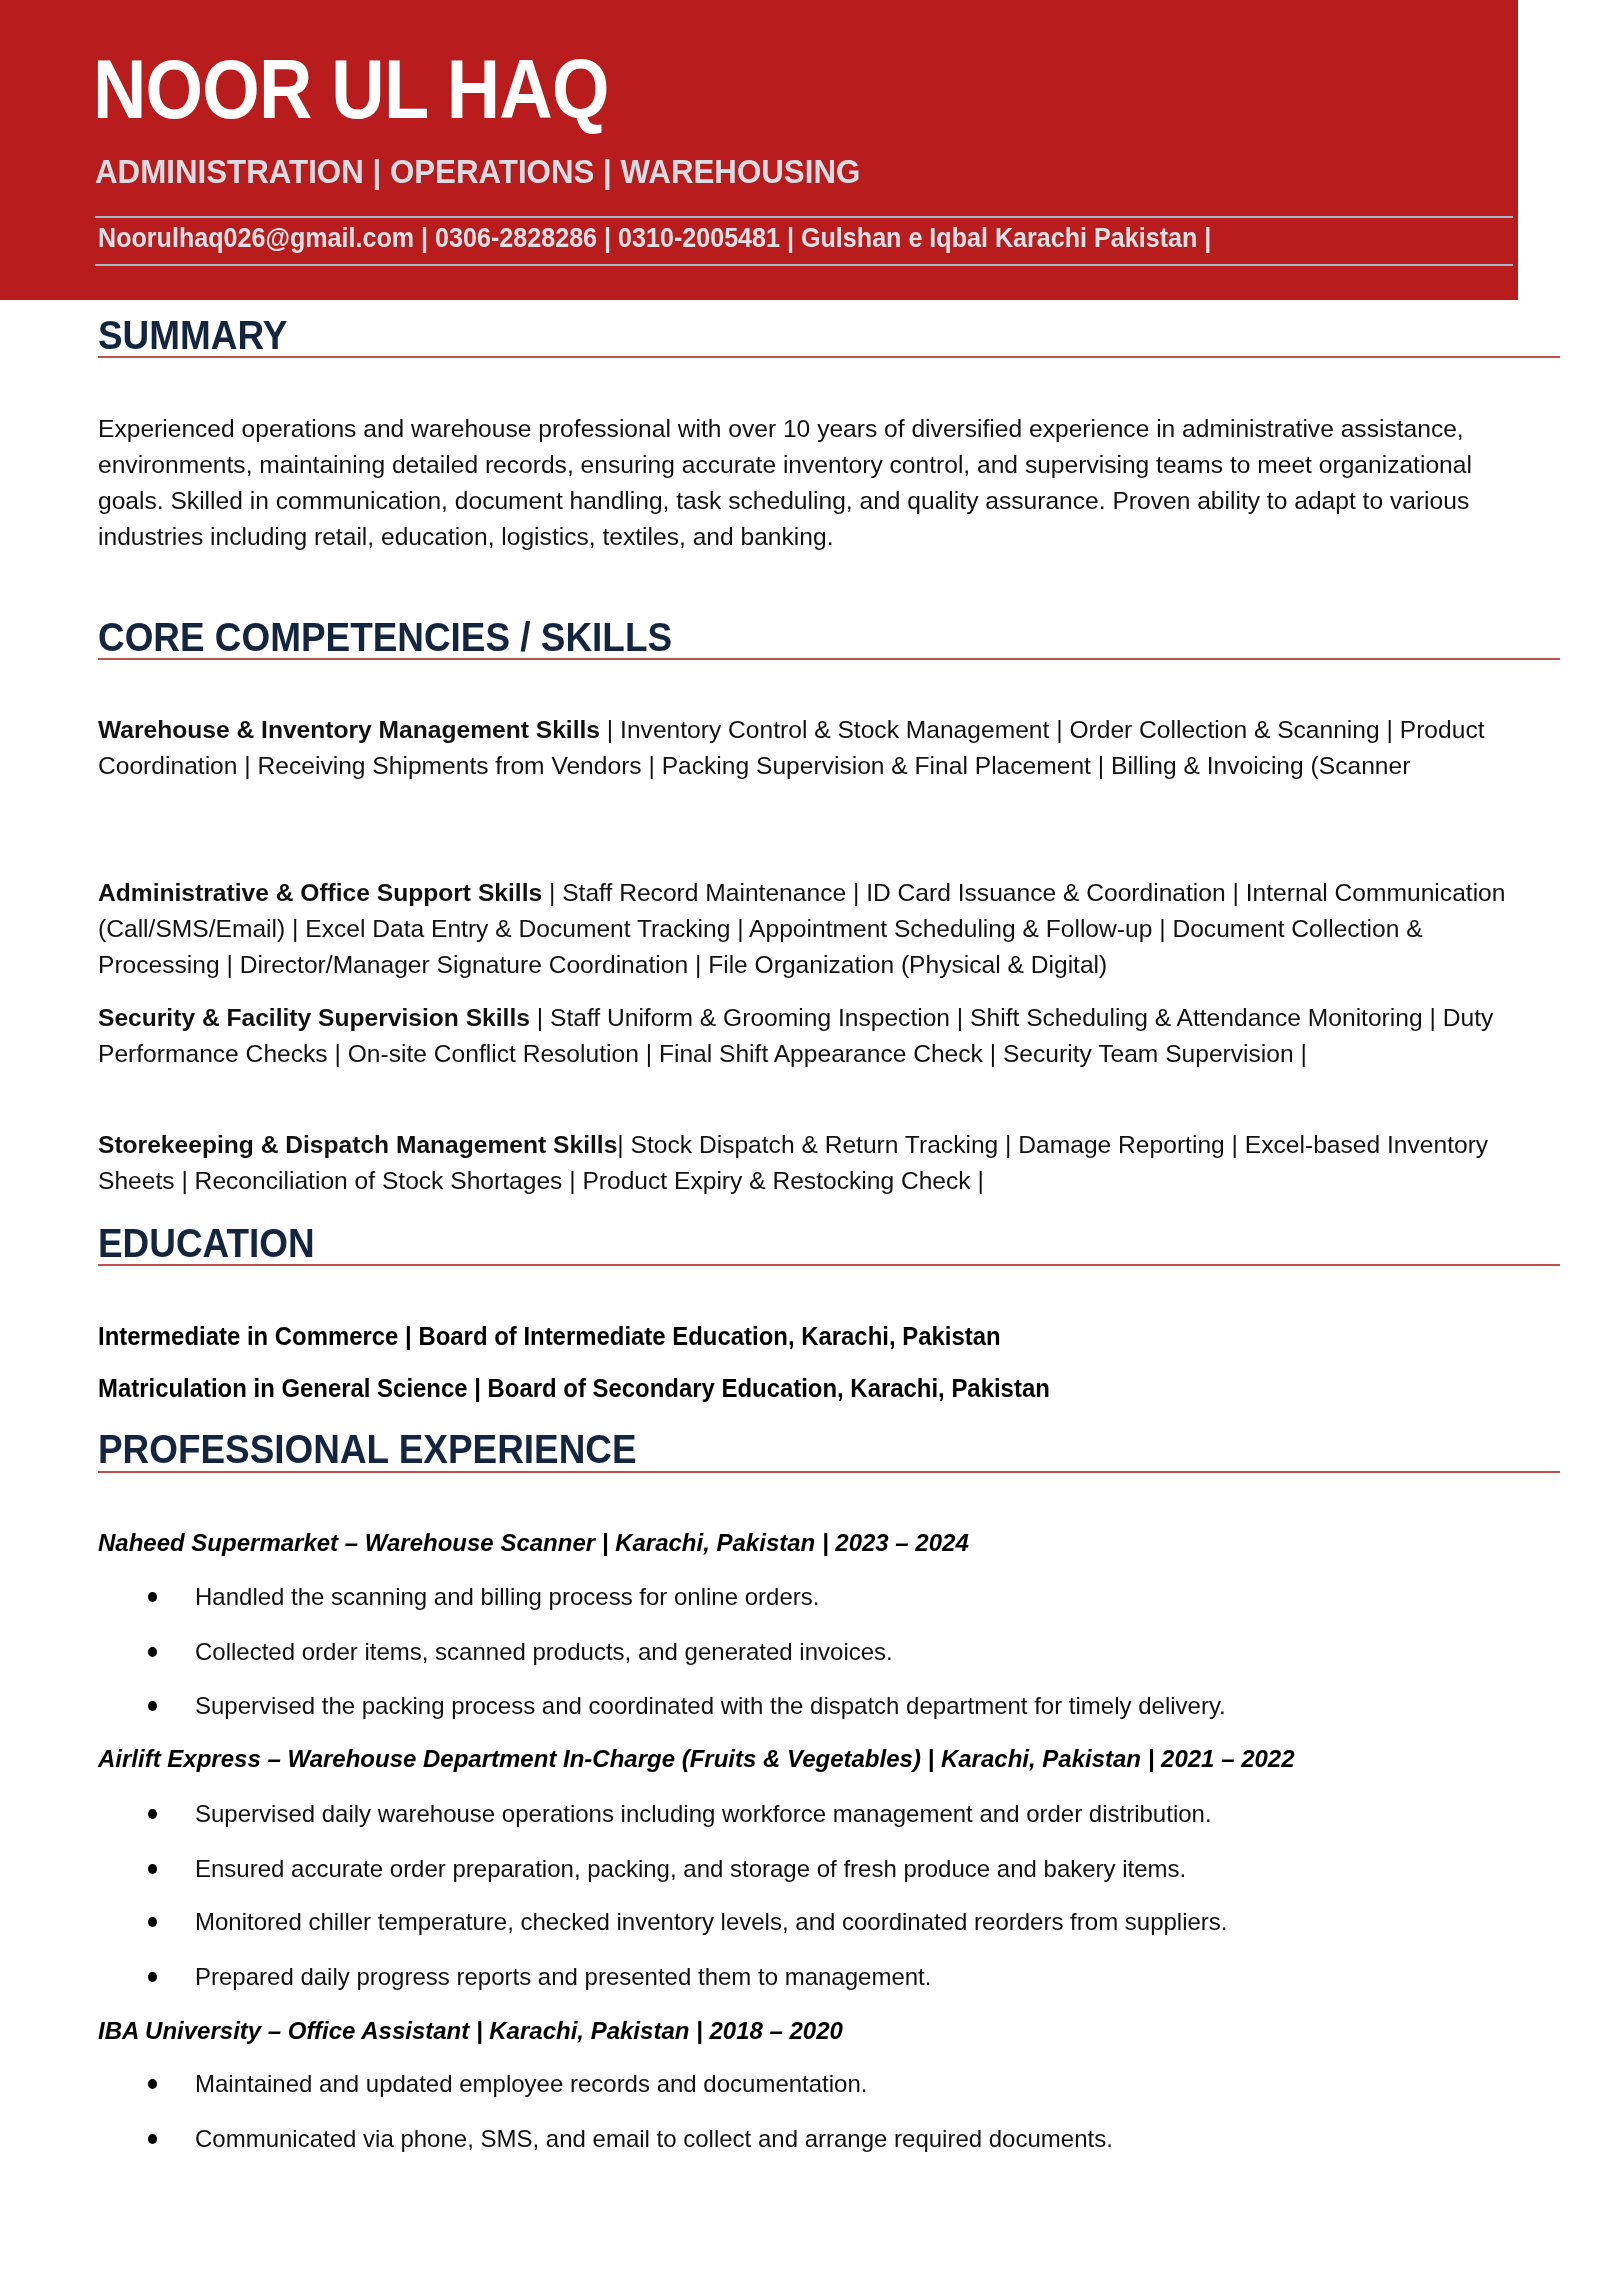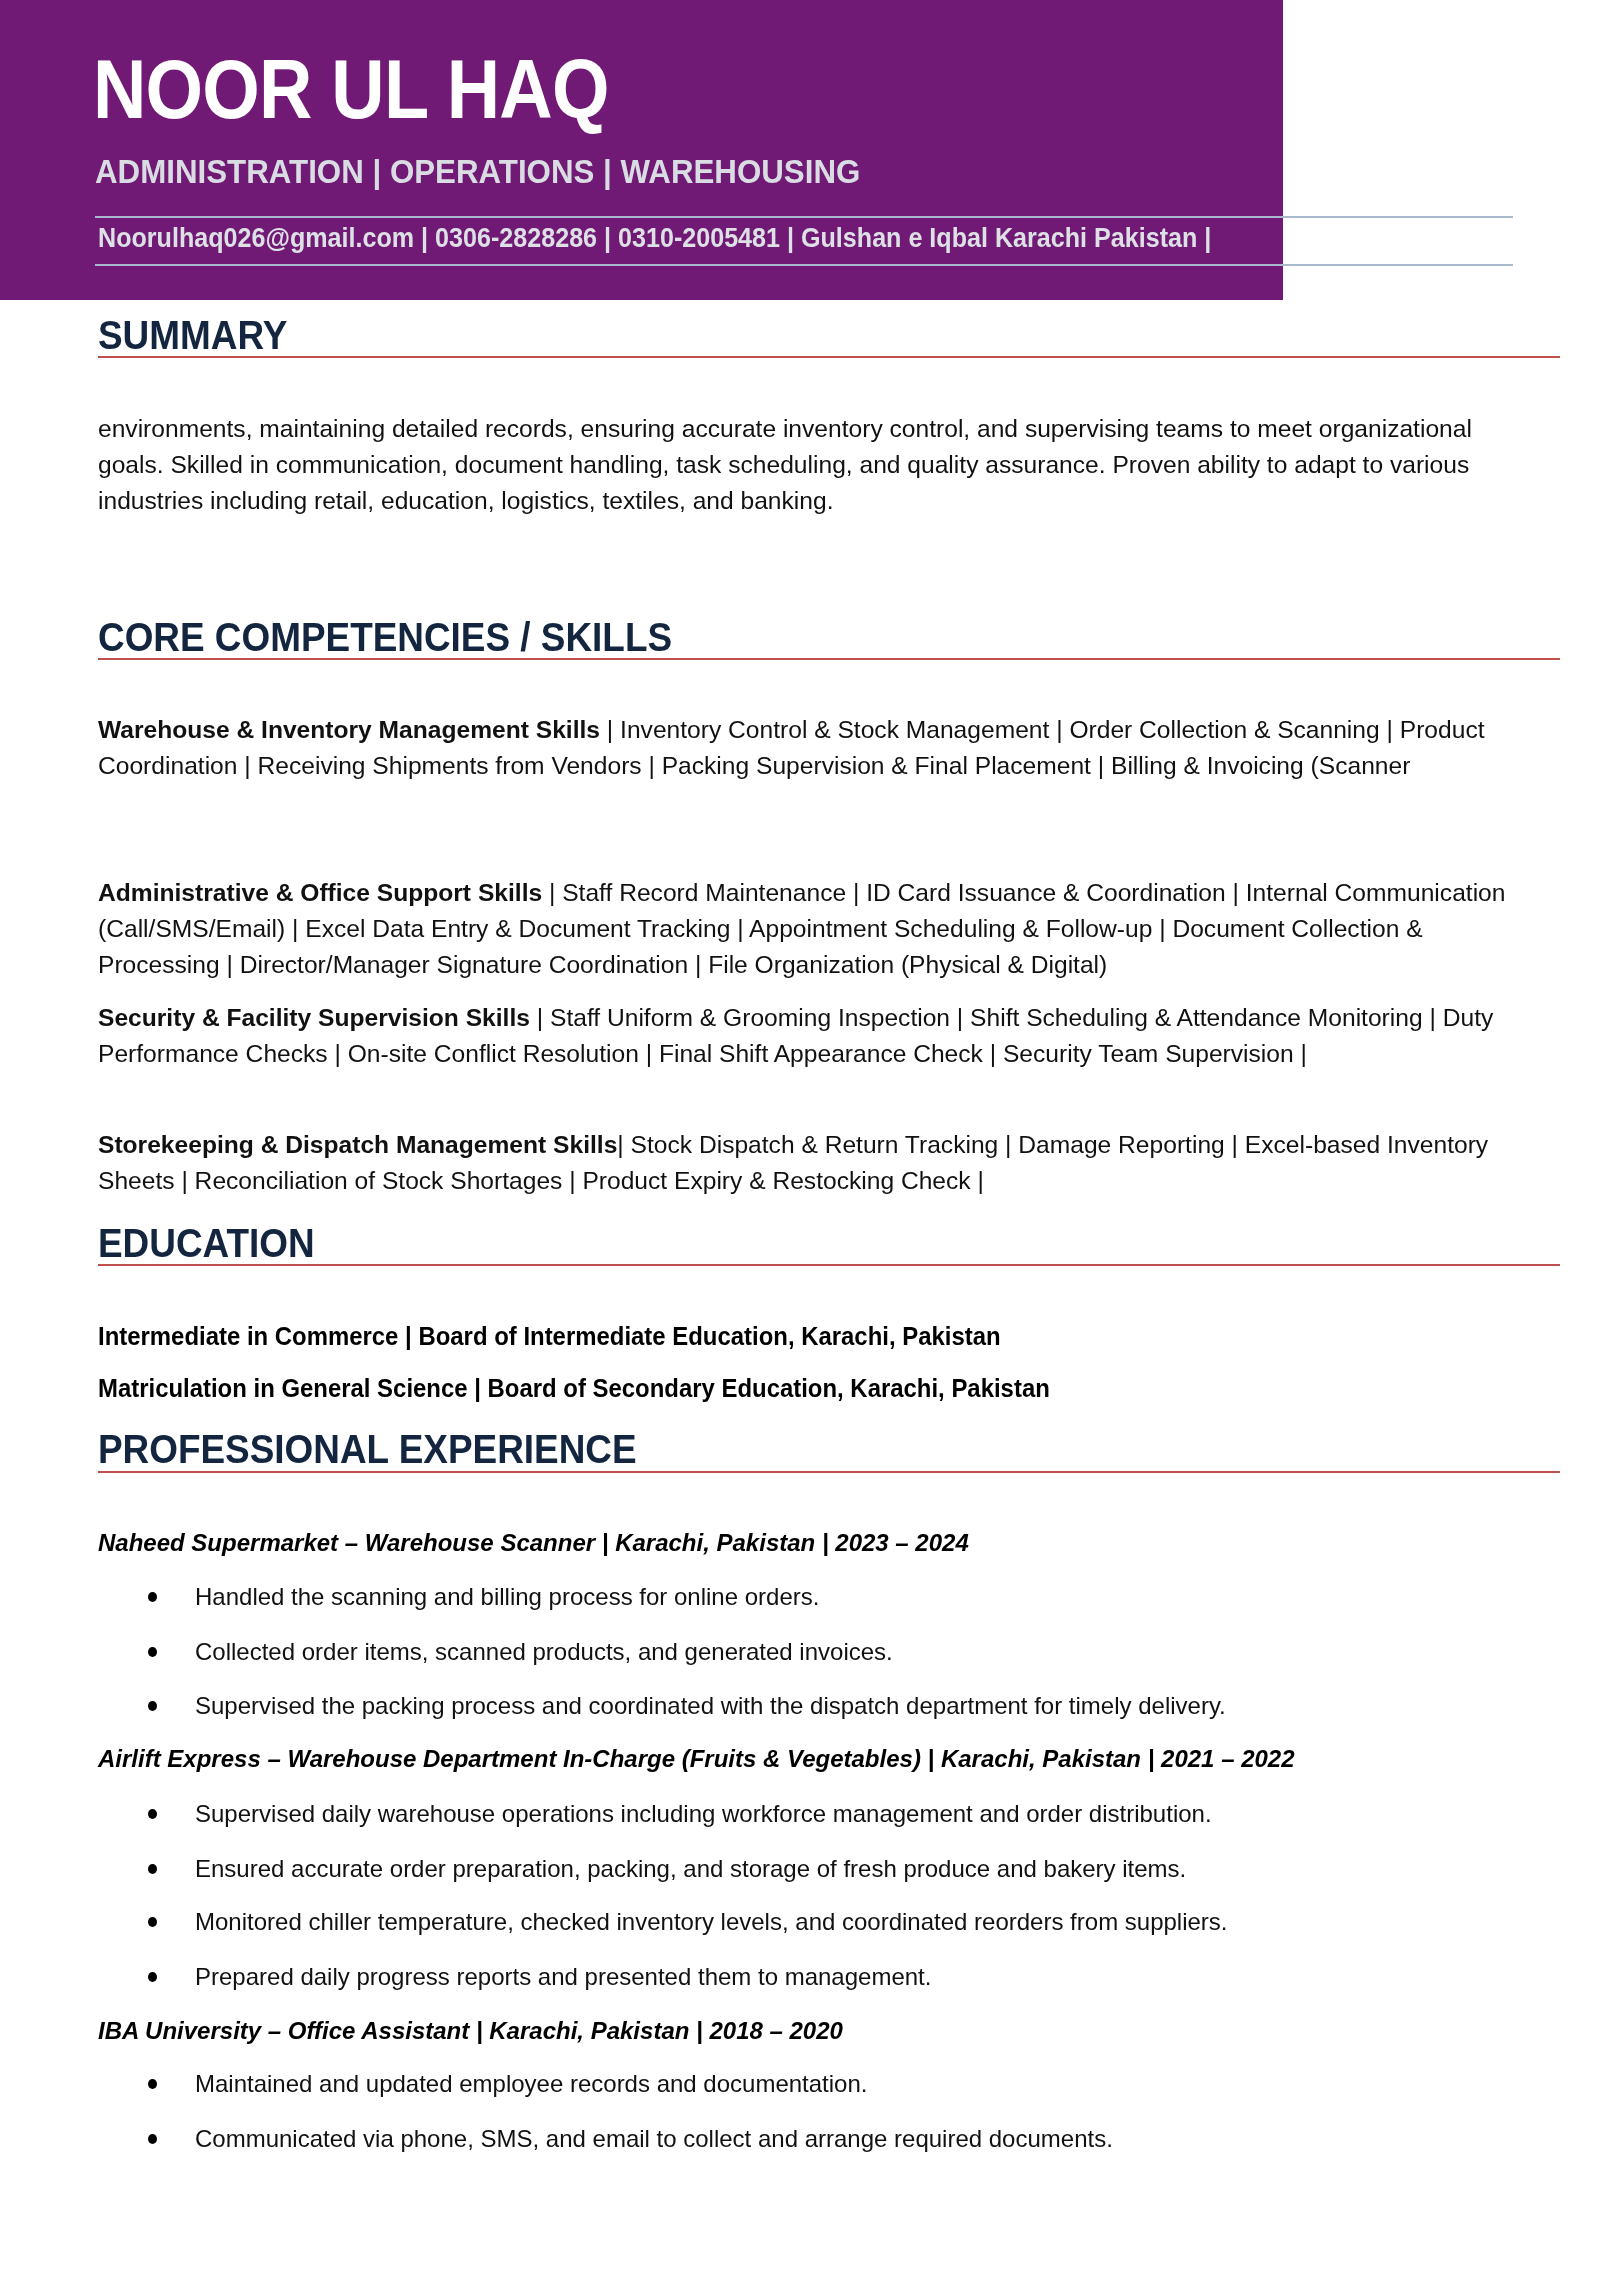--- a/index.html
+++ b/index.html
@@ -1,21 +1,21 @@
 <!DOCTYPE html>
 <html style="font-size:14.3px"><head>
 <meta charset="utf-8">
 <style>
   html, body { margin: 0; padding: 0; }
   body {
     width: 1622px; height: 2293px; background: #ffffff; position: relative; overflow: hidden;
     font-family: "Liberation Sans", sans-serif; color: #111111;
   }
   .header {
-    position: absolute; left: 0; top: 0; width: 1283px; height: 300px; background: #701a75;
+    position: absolute; left: 0; top: 0; width: 1518px; height: 300px; background: #b91c1c;
   }
   .name {
     position: absolute; left: 93px; top: 47px; font-size: 84px; font-weight: bold;
     color: #ffffff; letter-spacing: -0.9px; line-height: 1; white-space: nowrap;
     transform: scaleX(0.88); transform-origin: left top;
   }
   .subtitle {
     position: absolute; left: 95px; top: 154px; font-size: 34px; font-weight: bold;
     color: #d9dde3; line-height: 1; white-space: nowrap;
     transform: scaleX(0.92); transform-origin: left top;
@@ -63,20 +63,21 @@
   <div class="name">NOOR UL HAQ</div>
   <div class="subtitle">ADMINISTRATION | OPERATIONS | WAREHOUSING</div>
   <div class="hrule" style="top:216px"></div>
   <div class="contact">Noorulhaq026@gmail.com | 0306-2828286 | 0310-2005481 | Gulshan e Iqbal Karachi Pakistan |</div>
   <div class="hrule" style="top:264px"></div>
 </div>
 
 <div class="section-title" style="top:315px">SUMMARY</div>
 <div class="section-rule" style="top:356px"></div>
 <div class="para" style="top:411px">
+  <div>Experienced operations and warehouse professional with over 10 years of diversified experience in administrative assistance,</div>
   <div>environments, maintaining detailed records, ensuring accurate inventory control, and supervising teams to meet organizational</div>
   <div>goals. Skilled in communication, document handling, task scheduling, and quality assurance. Proven ability to adapt to various</div>
   <div>industries including retail, education, logistics, textiles, and banking.</div>
 </div>
 
 <div class="section-title" style="top:617px">CORE COMPETENCIES / SKILLS</div>
 <div class="section-rule" style="top:658px"></div>
 
 <div class="para" style="top:712px">
   <div><b>Warehouse &amp; Inventory Management Skills</b><span> | Inventory Control &amp; Stock Management | Order Collection &amp; Scanning | Product</span></div>

